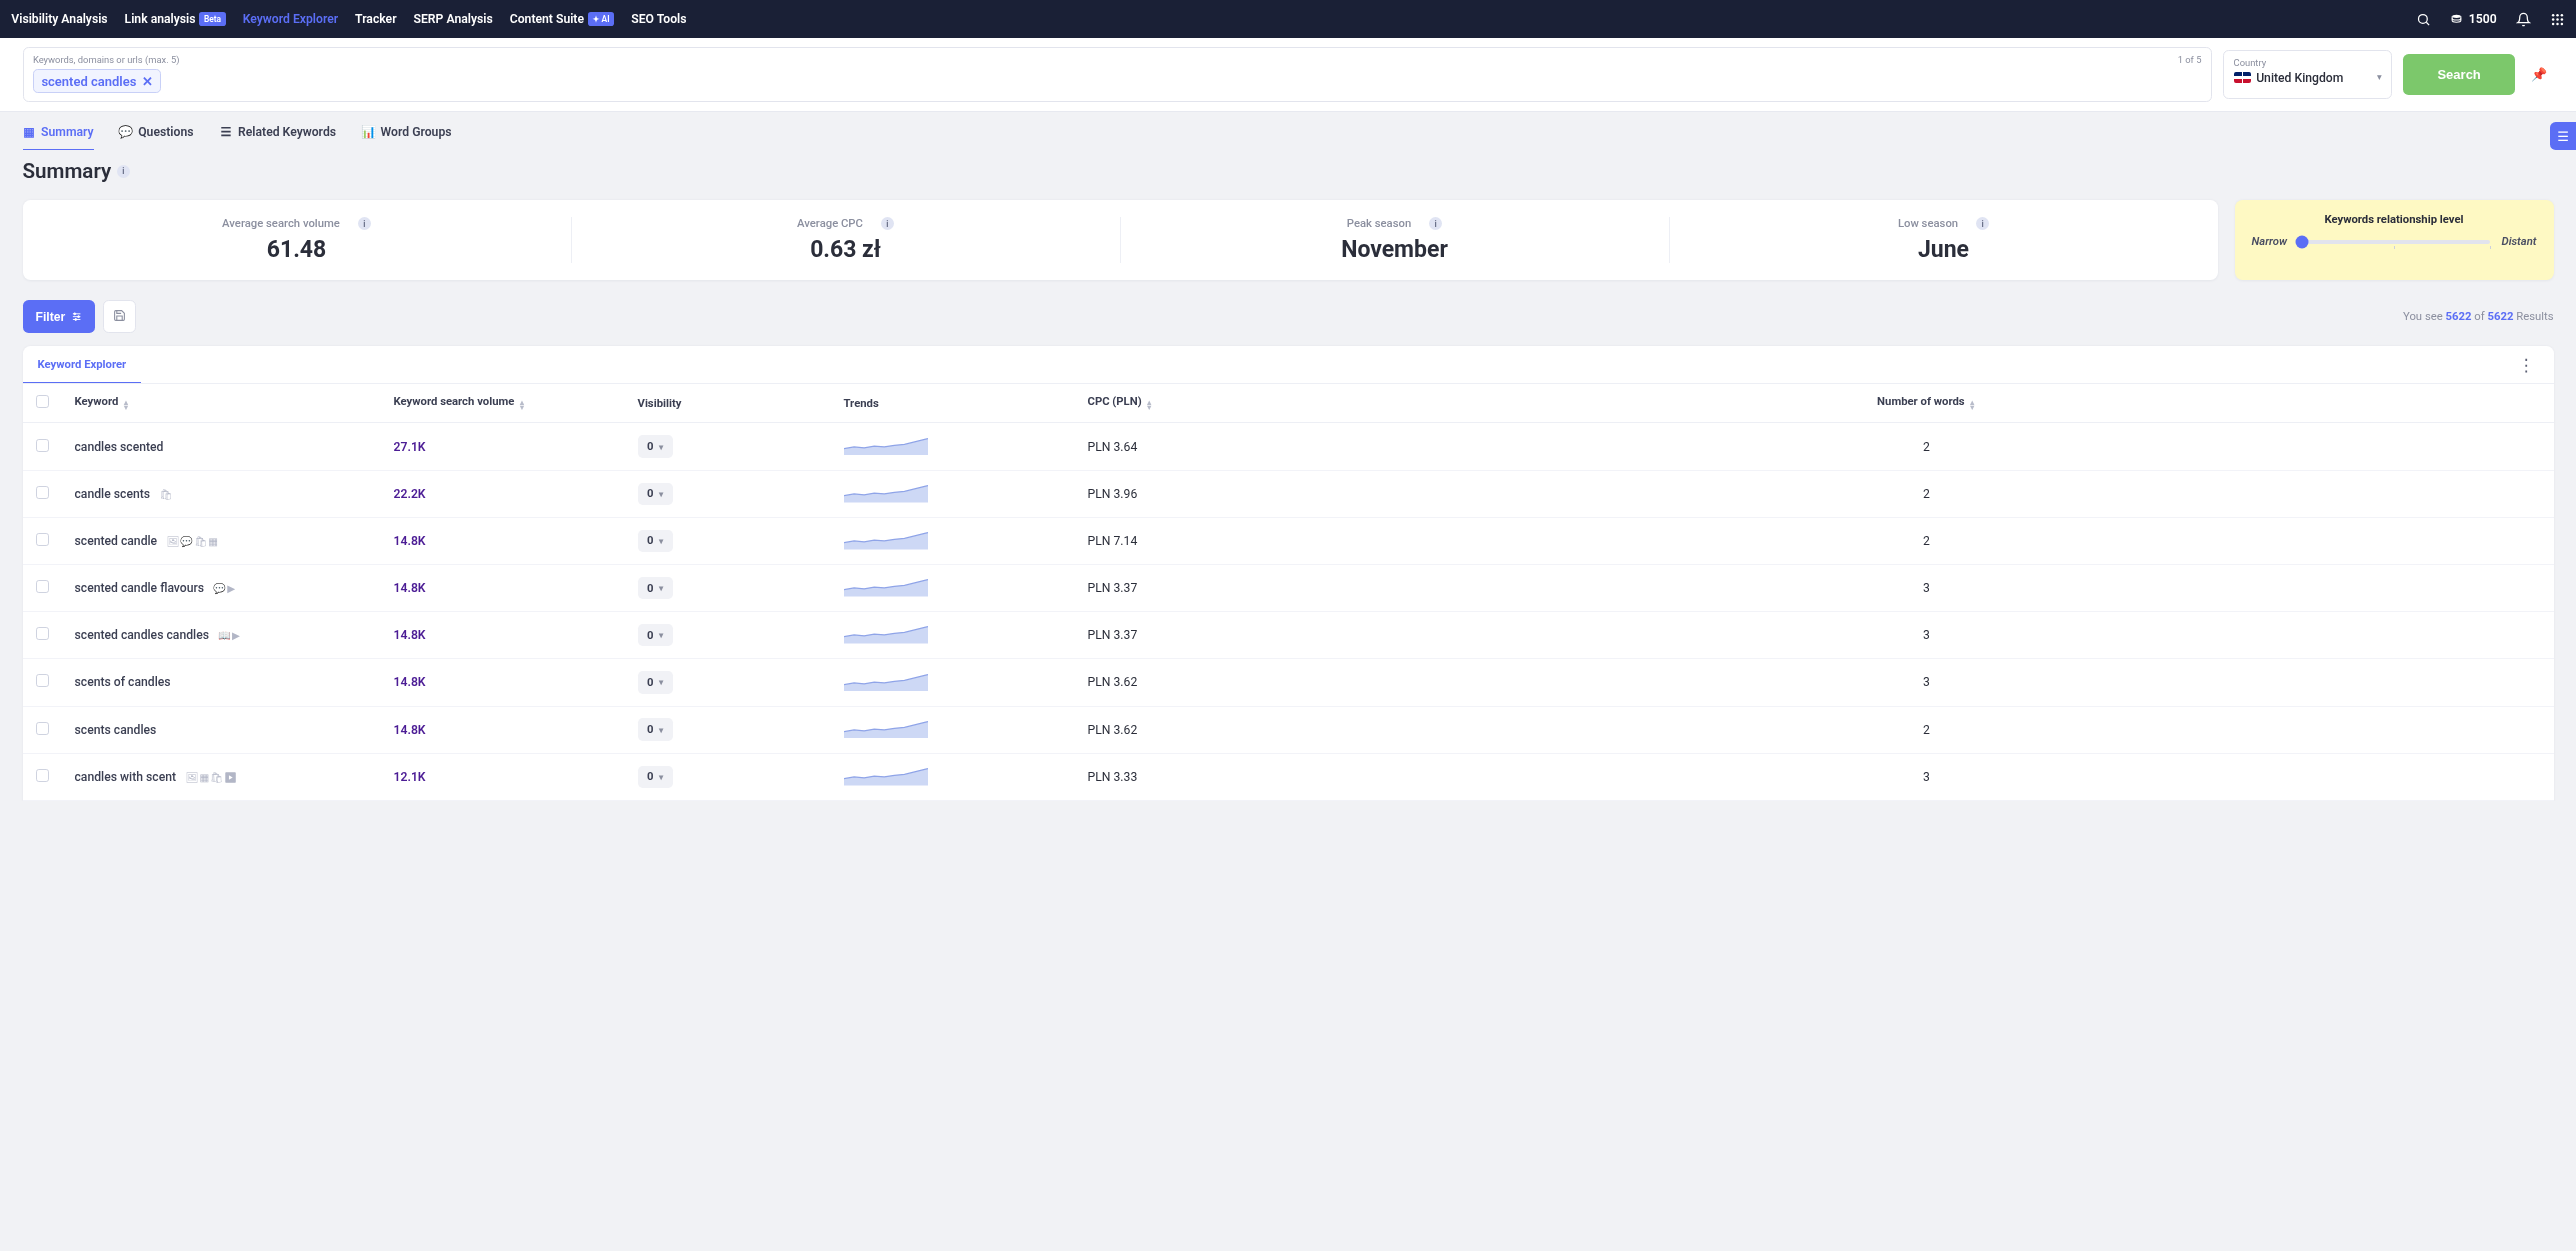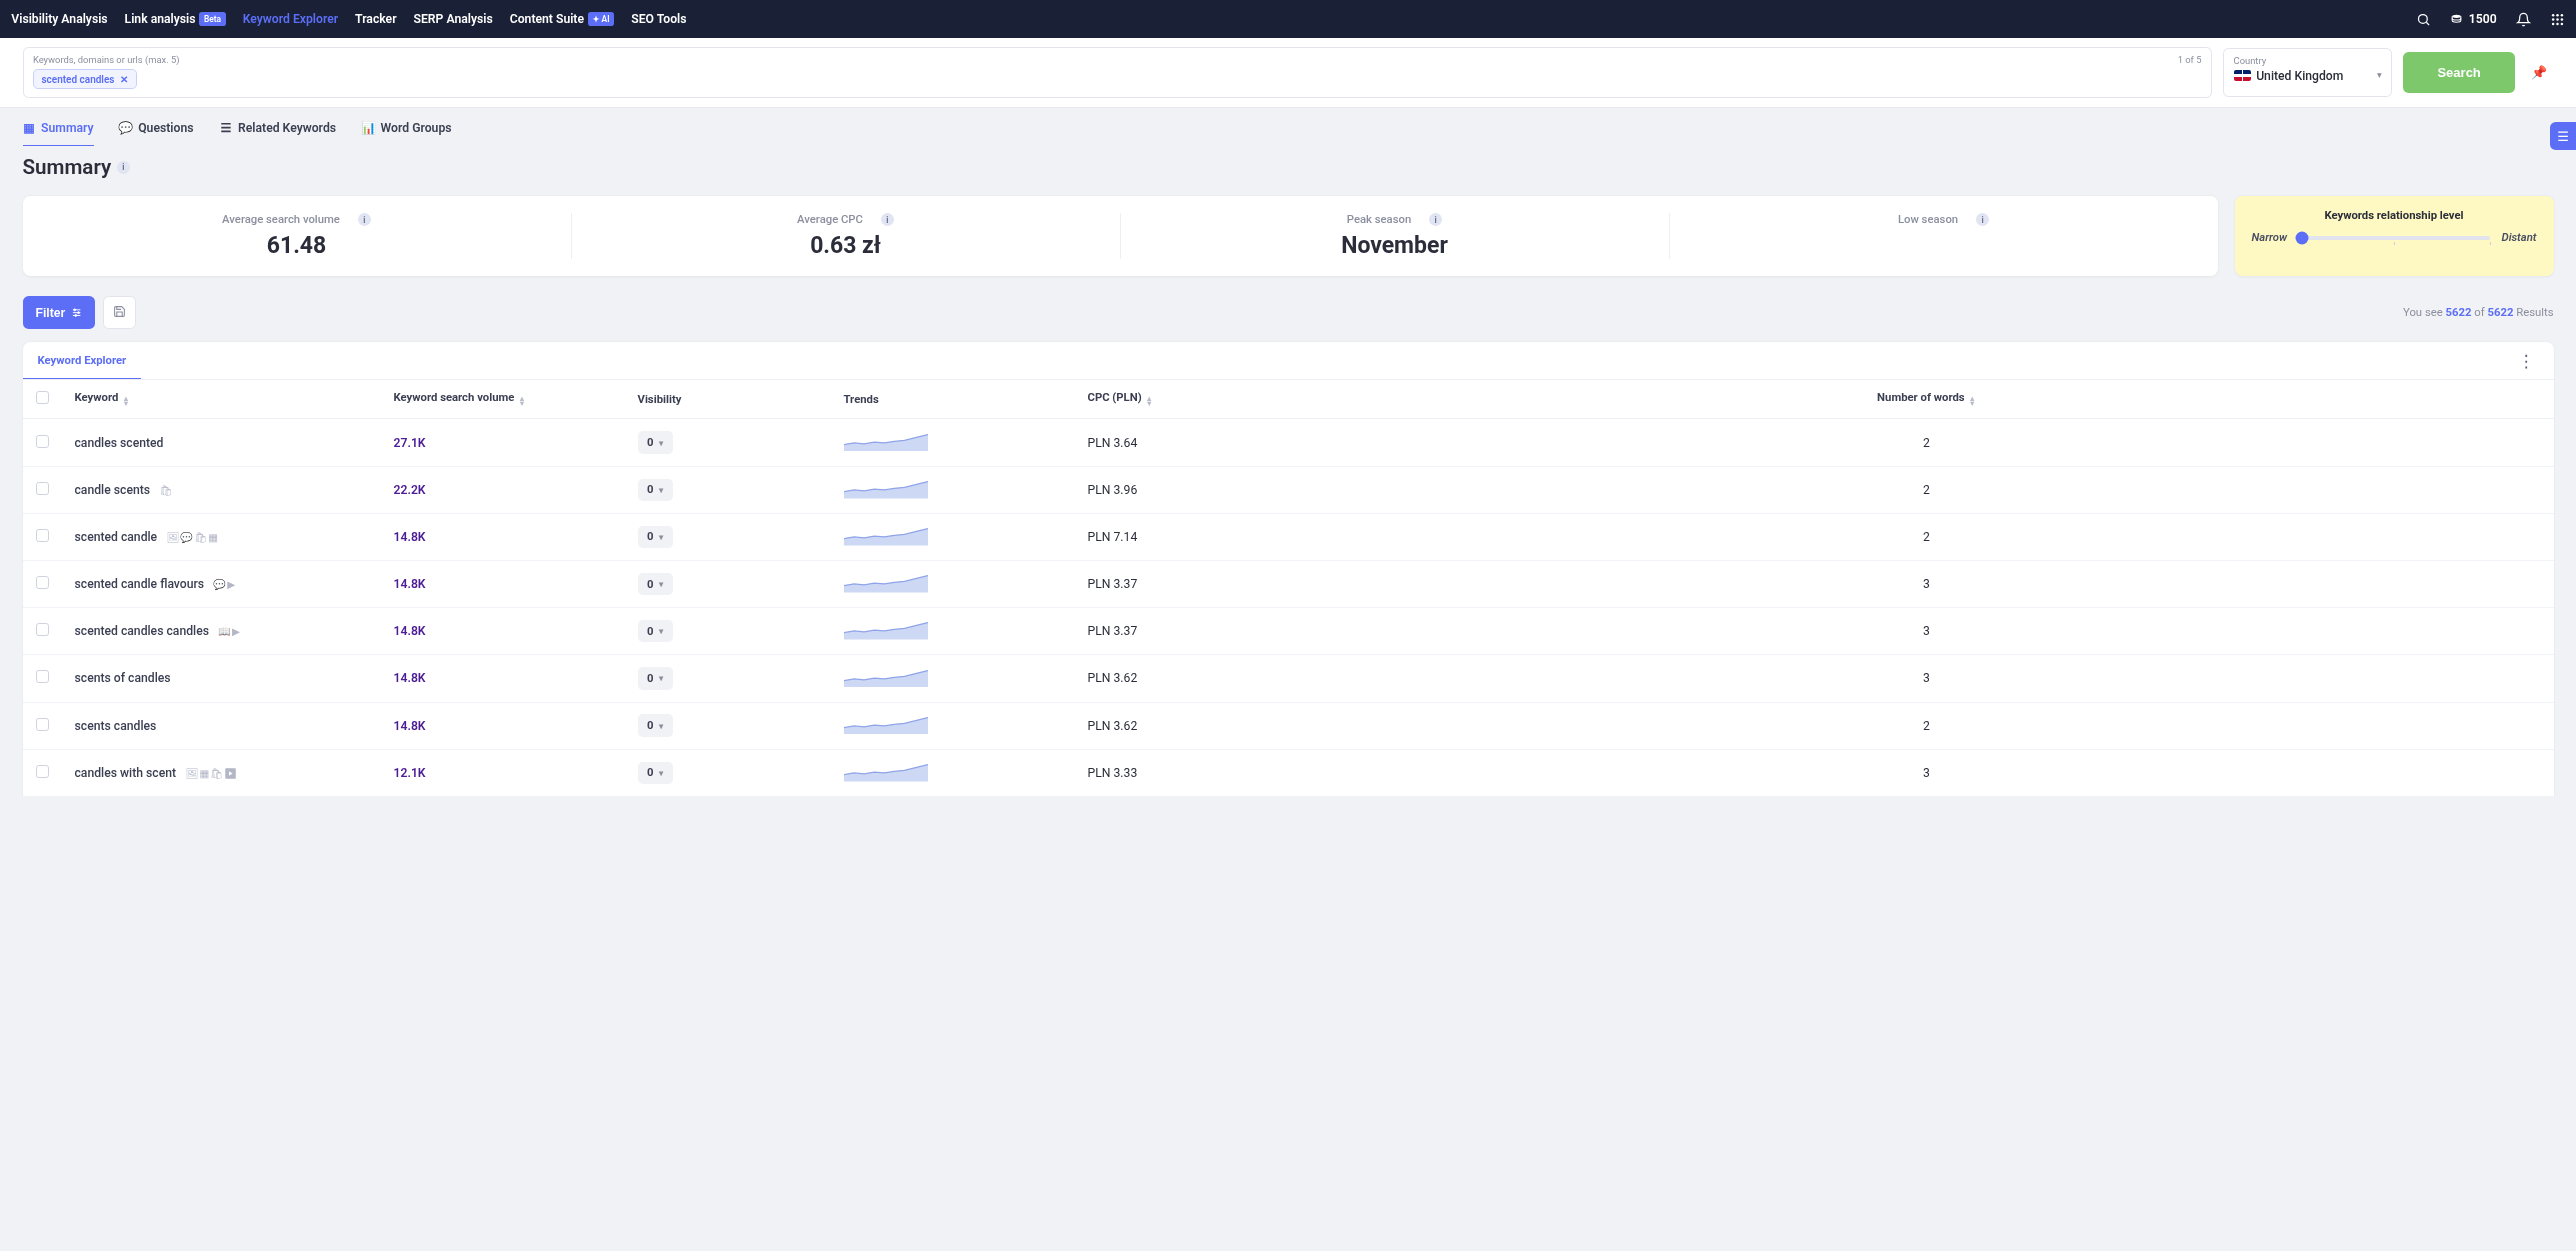--- a/index.html
+++ b/index.html
@@ -13,21 +13,21 @@
   .badge { font-size: 8.4px; background: #5b6ef5; color: #fff; padding: 1.9px 4.7px; border-radius: 2.8px; font-weight: 600; }
   .badge.ai { background: #5b6ef5; }
   .nav-right { display: flex; align-items: center; gap: 19px; }
   .nav-icon { color: #fff; cursor: pointer; display:flex; align-items:center; }
   .credits { display: flex; align-items: center; gap: 5.6px; font-weight: 600; font-size: 12.2px; }
   
   
   .searchband { background: #fff; padding: 9.4px 22.5px; display: flex; align-items: center; gap: 11.3px; border-bottom: 0.9px solid #e7e9f0; position: relative; }
   .search-box { flex: 1; border: 0.9px solid #e2e4ed; border-radius: 5.6px; padding: 5.6px 9.4px 7.5px 9.4px; min-height: 49px; position: relative; }
   .search-label { font-size: 9.4px; color: #8b8f9f; }
-  .chip { display: inline-flex; align-items: center; border: 0.9px solid #c8d0f7; background: #f1f4ff; color: #5b6ef5; border-radius: 4.7px; padding: 3.8px 7.5px; font-size: 10px; font-weight: 600; margin-top: 3.8px; gap: 5.6px; }
+  .chip { display: inline-flex; align-items: center; border: 0.9px solid #c8d0f7; background: #f1f4ff; color: #5b6ef5; border-radius: 4.7px; padding: 3.8px 7.5px; font-size: 13px; font-weight: 600; margin-top: 3.8px; gap: 5.6px; }
   .chip-x { color: #5b6ef5; cursor: pointer; }
   .counter { position: absolute; right: 9.4px; top: 5.6px; font-size: 9.4px; color: #8b8f9f; }
   .country-box { width: 169px; border: 0.9px solid #e2e4ed; border-radius: 5.6px; padding: 5.6px 9.4px 7.5px 9.4px; min-height: 49px; position:relative; }
   .country-val { display: flex; align-items: center; gap: 5.6px; font-size: 12.2px; margin-top: 2.8px; font-weight: 500; }
   .flag { width: 17px; height: 11.3px; background: linear-gradient(to bottom, #012169 33%, #fff 33% 66%, #C8102E 66%); border-radius: 1.9px; position:relative; overflow:hidden; }
   .flag::before{content:'';position:absolute;inset:0;background:
     linear-gradient(to bottom,transparent 40%,#fff 40% 60%,transparent 60%),
     linear-gradient(to right,transparent 45%,#fff 45% 55%,transparent 55%),
     linear-gradient(to bottom,transparent 45%,#C8102E 45% 55%,transparent 55%),
     linear-gradient(to right,transparent 47%,#C8102E 47% 53%,transparent 53%);}
@@ -229,20 +229,21 @@
           <span>Peak season</span>
           <span class="info-badge">i</span>
         </div>
       <div class="metric-val">November</div>
     </div>
     <div class="metric">
       <div class="metric-label">
           <span>Low season</span>
           <span class="info-badge">i</span>
         </div>
+      <div class="metric-val">June</div>
     </div>
   </div>
   <div class="relbox">
     <div class="rel-title">Keywords relationship level</div>
     <div class="rel-row">
       <span class="rel-lbl">Narrow</span>
       <div class="slider-track">
         <div class="slider-thumb"></div>
         <div class="slider-tick" style="left:50%"></div>
         <div class="slider-tick" style="left:100%"></div>

